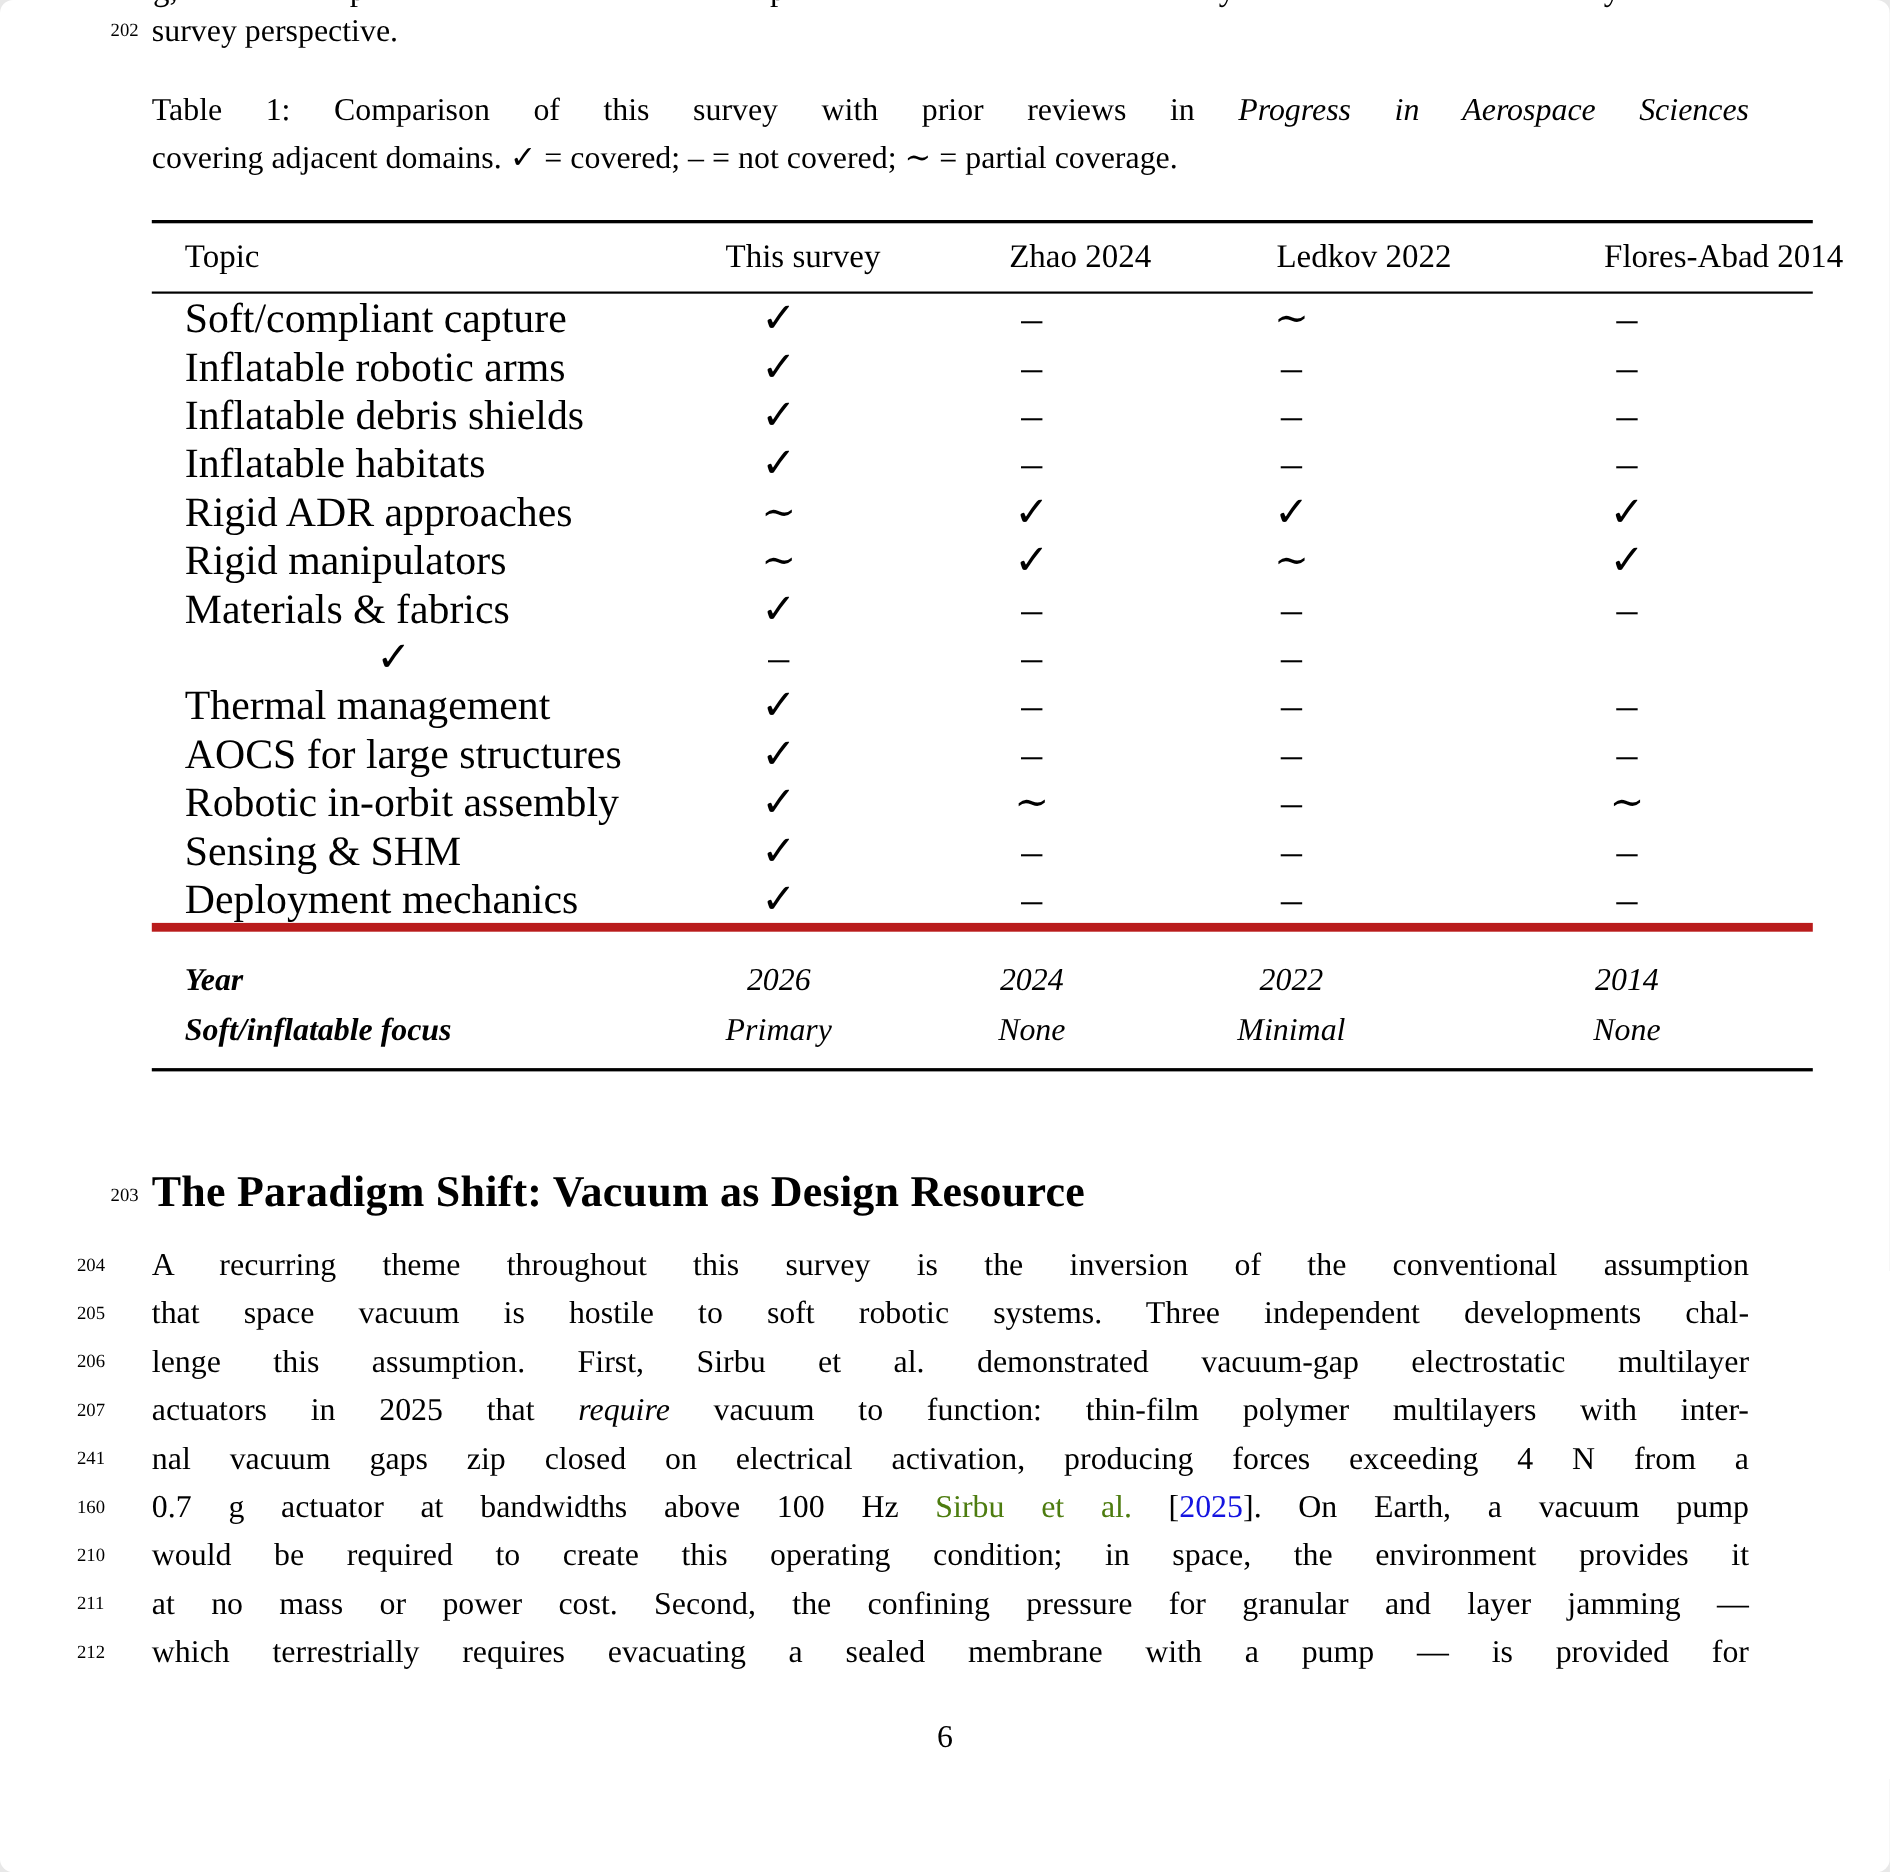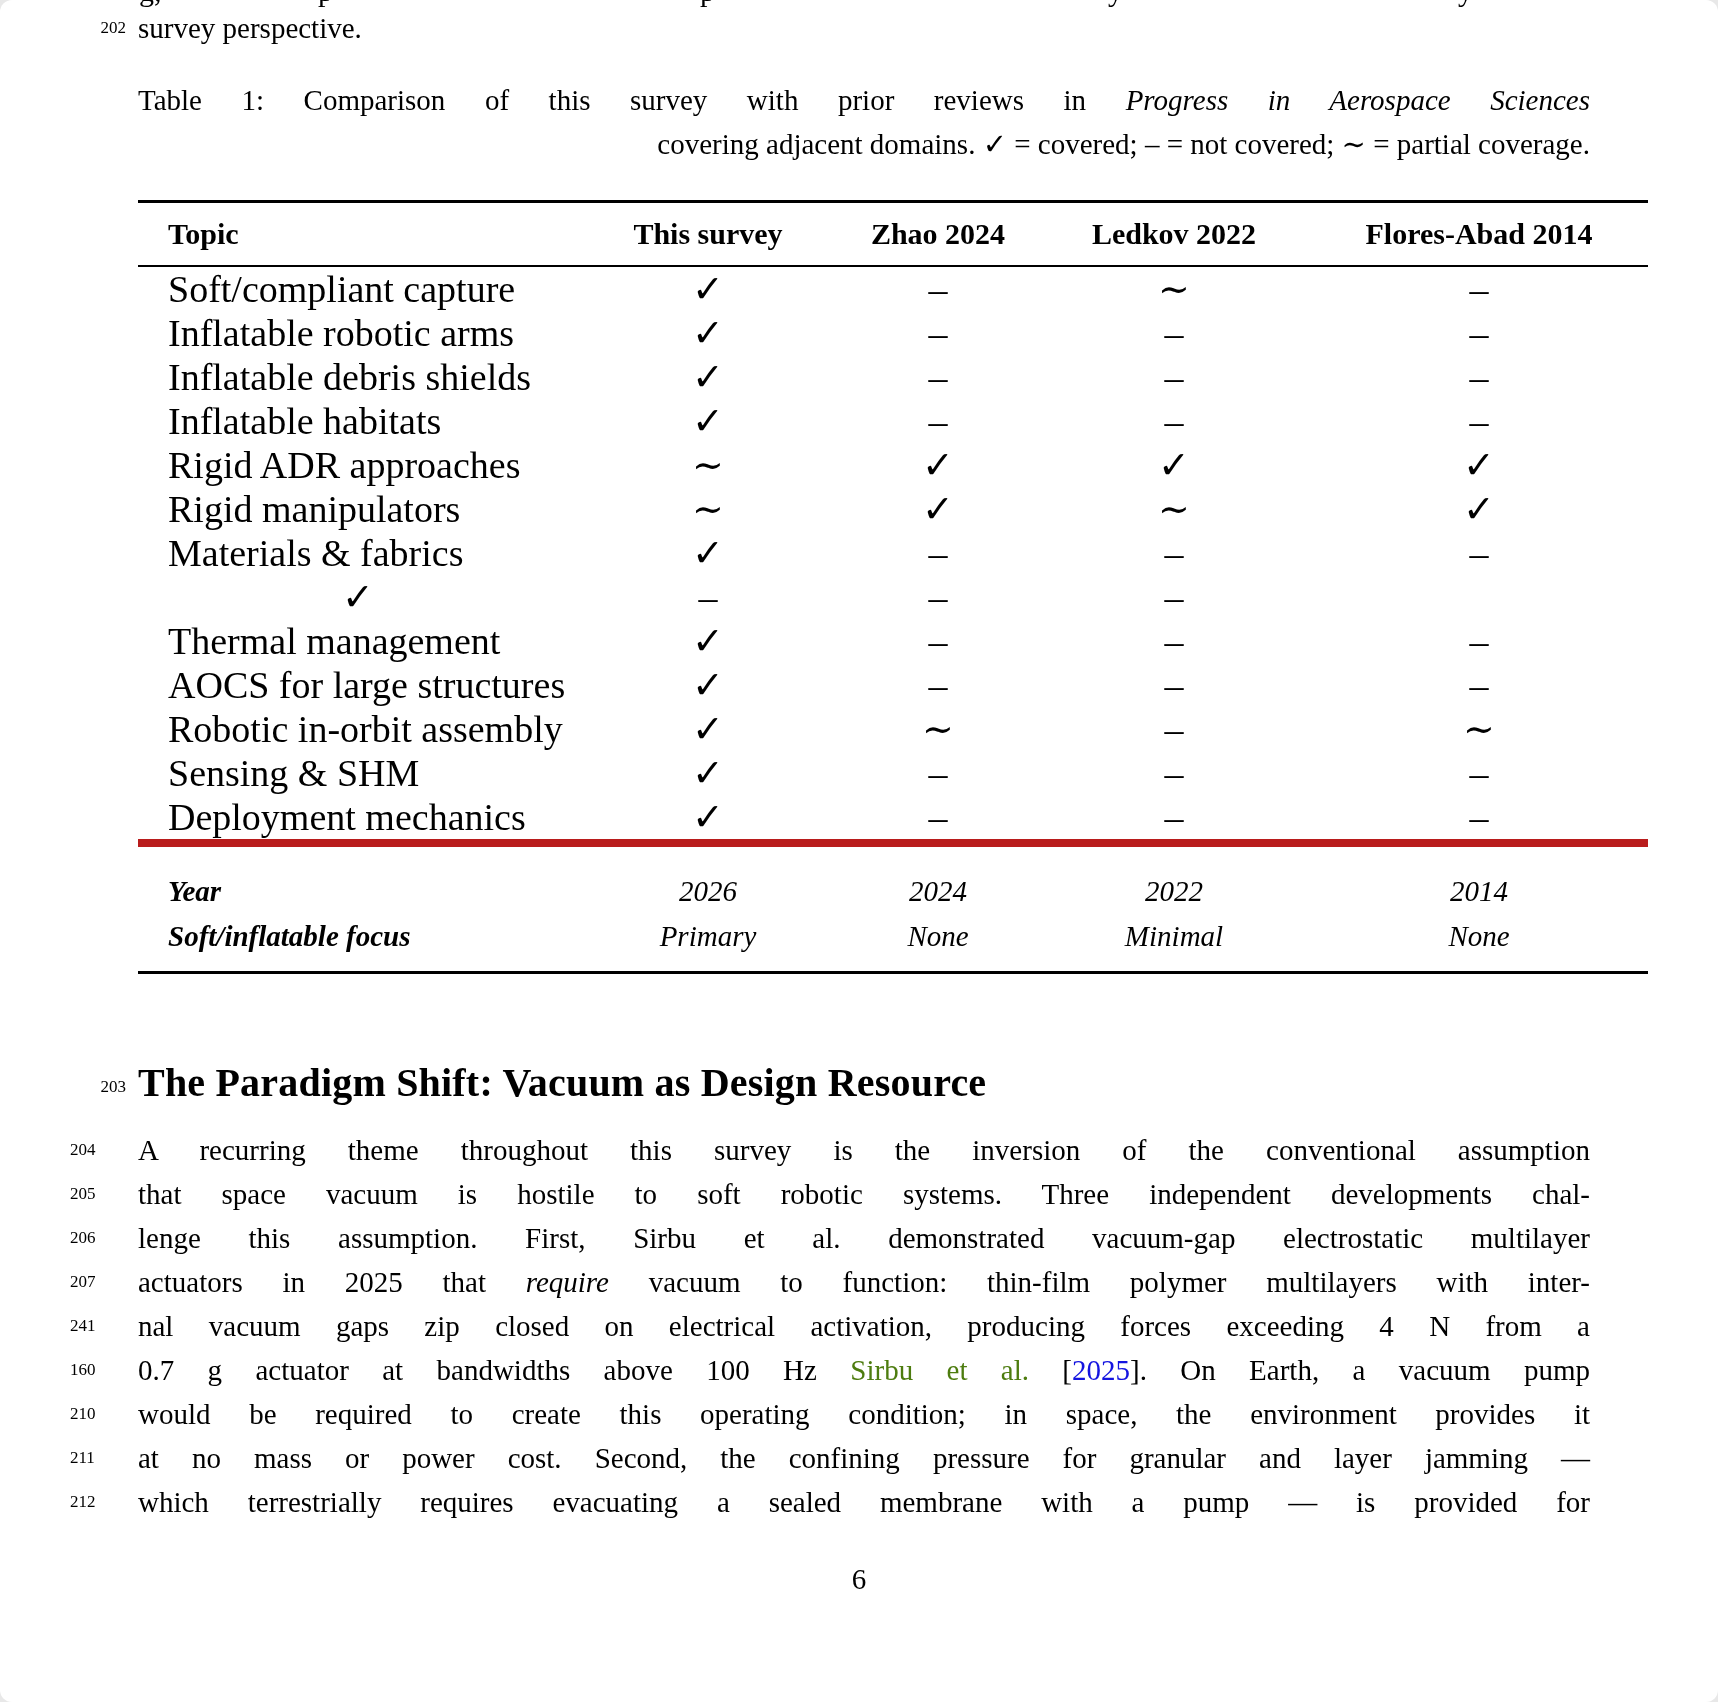--- a/index.html
+++ b/index.html
@@ -19,31 +19,31 @@
   .bodyline{position:relative;height:44px;line-height:44px;font-size:29px;white-space:nowrap;}
   .just{white-space:normal;text-align:justify;text-align-last:justify;}
   .lnum{
     position:absolute;left:-68px;top:0;width:56px;
     text-align:right;font-size:17px;line-height:44px;color:#000;
   }
   .abs202{position:absolute;left:138px;top:6px;width:1452px;}
 
   
   .caption{position:absolute;left:138px;top:78px;width:1452px;font-size:29px;}
-  .cap-line{height:44px;line-height:44px;text-align:right;}
+  .cap-line{height:44px;line-height:44px;}
   .it{font-style:italic;}
   .link{cursor:pointer;}
 
   
   .ptable{
     position:absolute;left:138px;top:200px;width:1510px;
     border-top:3px solid #000;border-bottom:3px solid #000;
   }
   .t-row{display:grid;grid-template-columns:440px 260px 200px 272px 338px;align-items:center;}
-  .t-header{height:62px;border-bottom:2px solid #000;font-weight:bold;font-size:30px;}
+  .t-header{height:62px;border-bottom:2px solid #000;font-weight:normal;font-size:30px;gap:22px;}
   .t-data{height:44px;font-size:38px;}
   .c{text-align:center;}
   .c0{text-align:left;padding-left:30px;}
   .t-footer{border-top:8px solid #b91c1c;padding:22px 0 12px 0;font-style:italic;}
   .t-footer .t-row{height:45px;font-size:29px;}
   .t-footer .c0{font-weight:bold;}
 
   
   .heading{position:absolute;left:138px;top:1054px;width:1452px;height:58px;line-height:58px;}
   .heading .lnum{line-height:58px;top:4px;}

